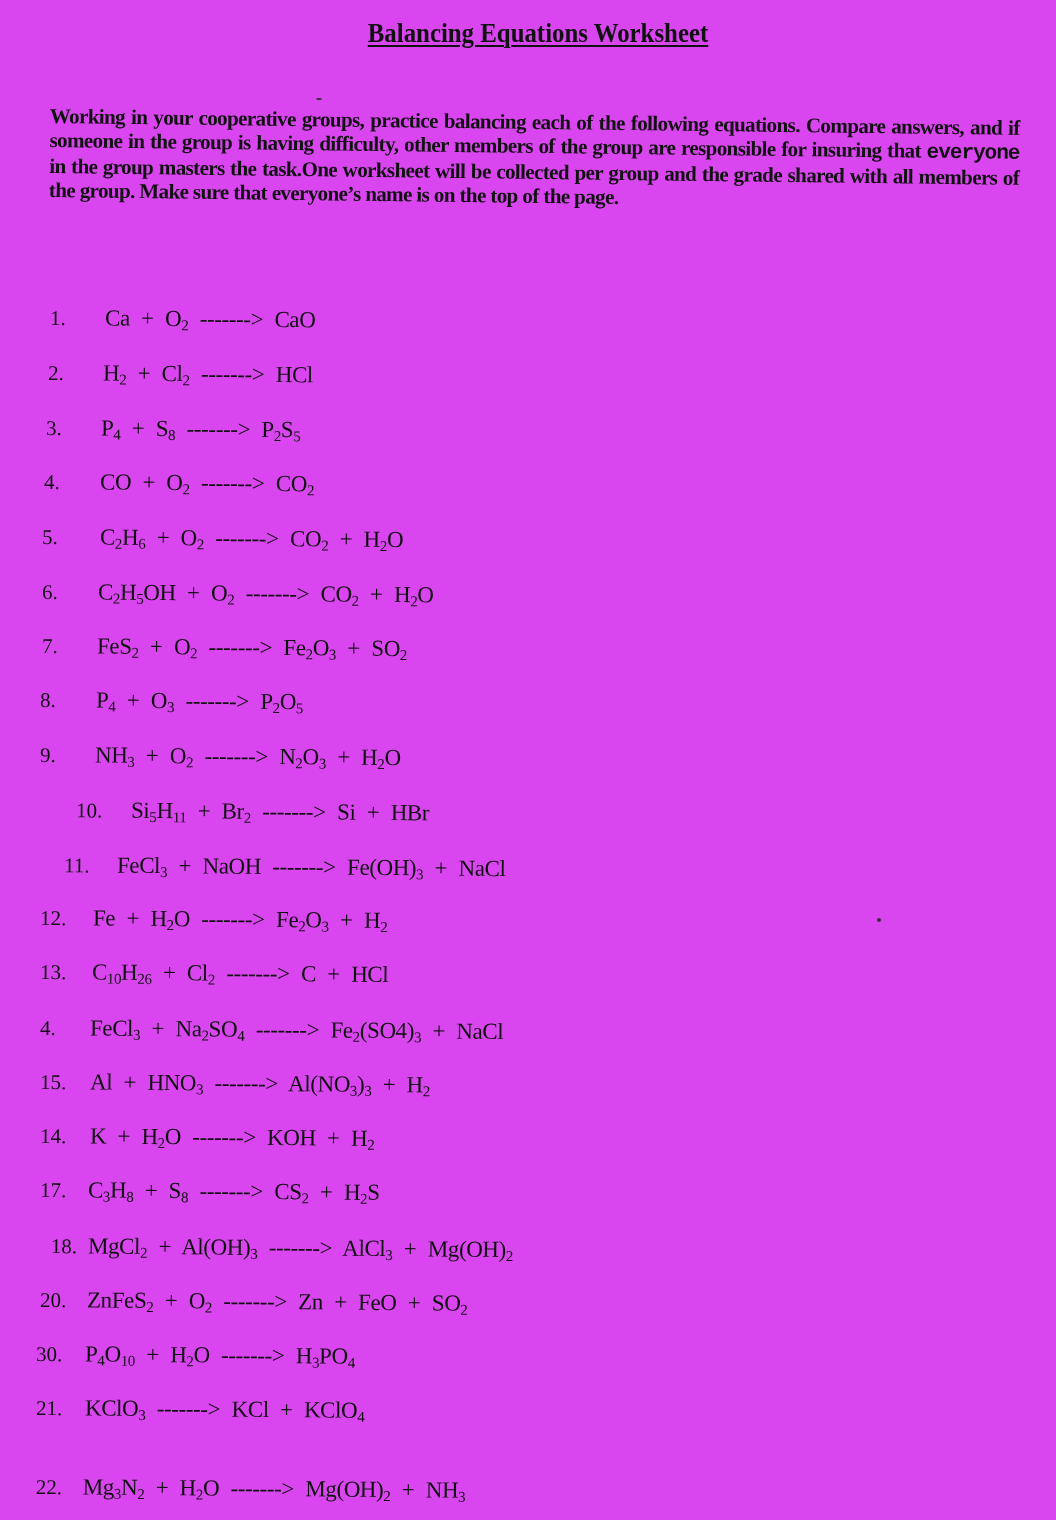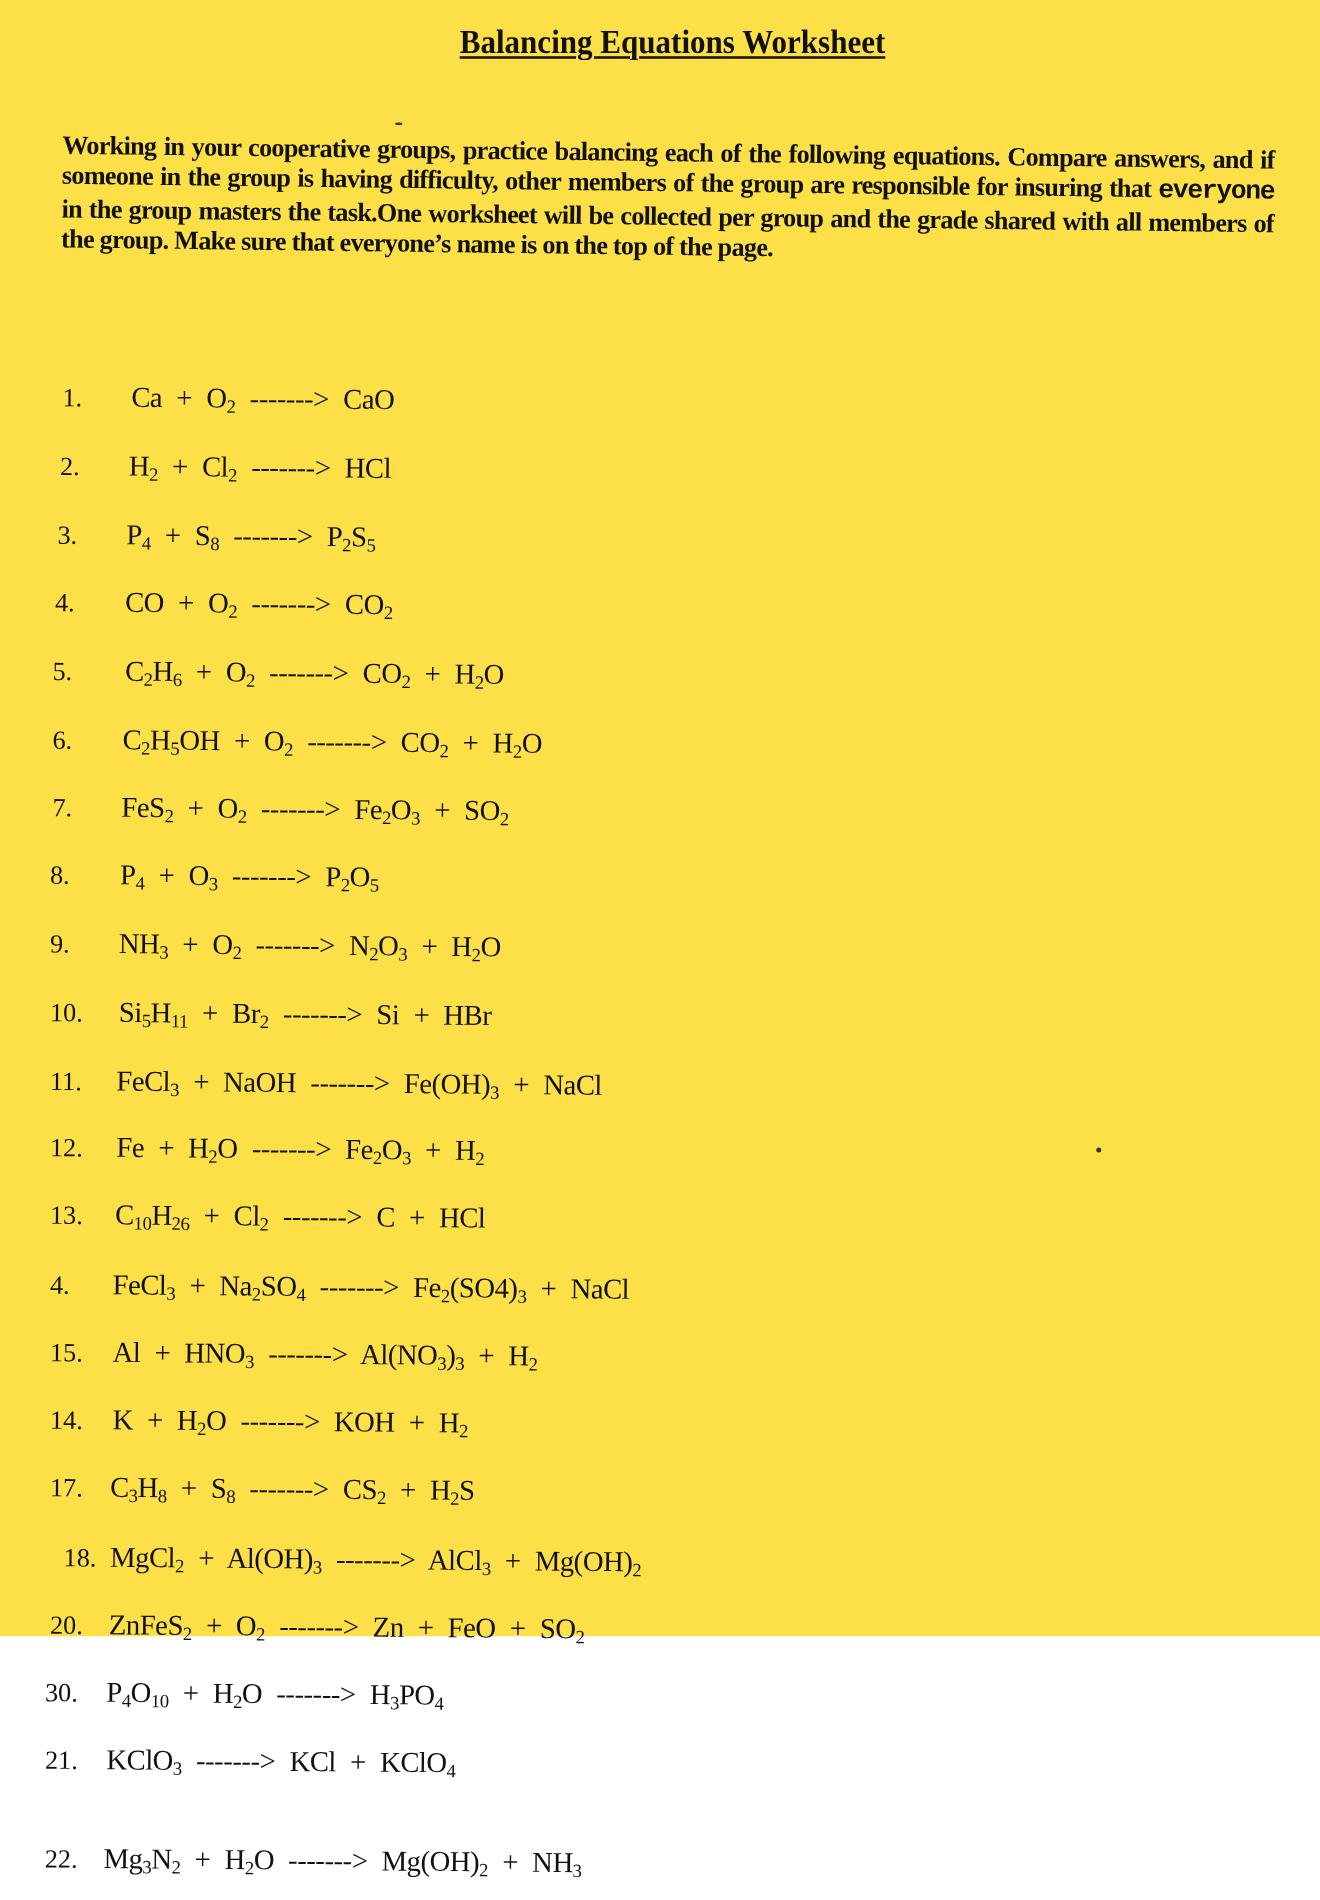--- a/index.html
+++ b/index.html
@@ -11,22 +11,22 @@
       width: 1056px;
       height: 1520px;
       position: relative;
       overflow: hidden;
       font-family: "Liberation Serif", "DejaVu Serif", serif;
       color: #111111;
     }
     .page {
       position: absolute;
       left: 0; top: 0;
-      width: 1056px; height: 1309px;
-      background: #fde047;
+      width: 1056px; height: 1520px;
+      background: #d946ef;
     }
     .title {
       position: absolute;
       top: 18px;
       left: 0;
       width: 1076px;
       text-align: center;
       font-weight: bold;
       font-size: 27px;
       text-decoration: underline;
@@ -136,25 +136,25 @@
       </div>
       <div class="eq-row" style="top: 382px; left: 0px;">
         <span class="eq-num" style="width: 56px;">8.</span>
         <span class="eq-text">P<sub>4</sub> + O<sub>3</sub> -------&gt; P<sub>2</sub>O<sub>5</sub></span>
       </div>
       <div class="eq-row" style="top: 437px; left: 0px;">
         <span class="eq-num" style="width: 55px;">9.</span>
         <span class="eq-text">NH<sub>3</sub> + O<sub>2</sub> -------&gt; N<sub>2</sub>O<sub>3</sub> + H<sub>2</sub>O</span>
       </div>
       <div class="eq-row" style="top: 492px; left: 0px;">
-        <span class="eq-num" style="width: 55px;">10.</span>
+        <span class="eq-num" style="width: 55px; margin-left: 36px;">10.</span>
         <span class="eq-text">Si<sub>5</sub>H<sub>11</sub> + Br<sub>2</sub> -------&gt; Si + HBr</span>
       </div>
       <div class="eq-row" style="top: 547px; left: 0px;">
-        <span class="eq-num" style="width: 53px;">11.</span>
+        <span class="eq-num" style="width: 53px; margin-left: 24px;">11.</span>
         <span class="eq-text">FeCl<sub>3</sub> + NaOH -------&gt; Fe(OH)<sub>3</sub> + NaCl</span>
       </div>
       <div class="eq-row" style="top: 600px; left: 0px;">
         <span class="eq-num" style="width: 53px;">12.</span>
         <span class="eq-text">Fe + H<sub>2</sub>O -------&gt; Fe<sub>2</sub>O<sub>3</sub> + H<sub>2</sub></span>
       </div>
       <div class="eq-row" style="top: 654px; left: 0px;">
         <span class="eq-num" style="width: 52px;">13.</span>
         <span class="eq-text">C<sub>10</sub>H<sub>26</sub> + Cl<sub>2</sub> -------&gt; C + HCl</span>
       </div>

